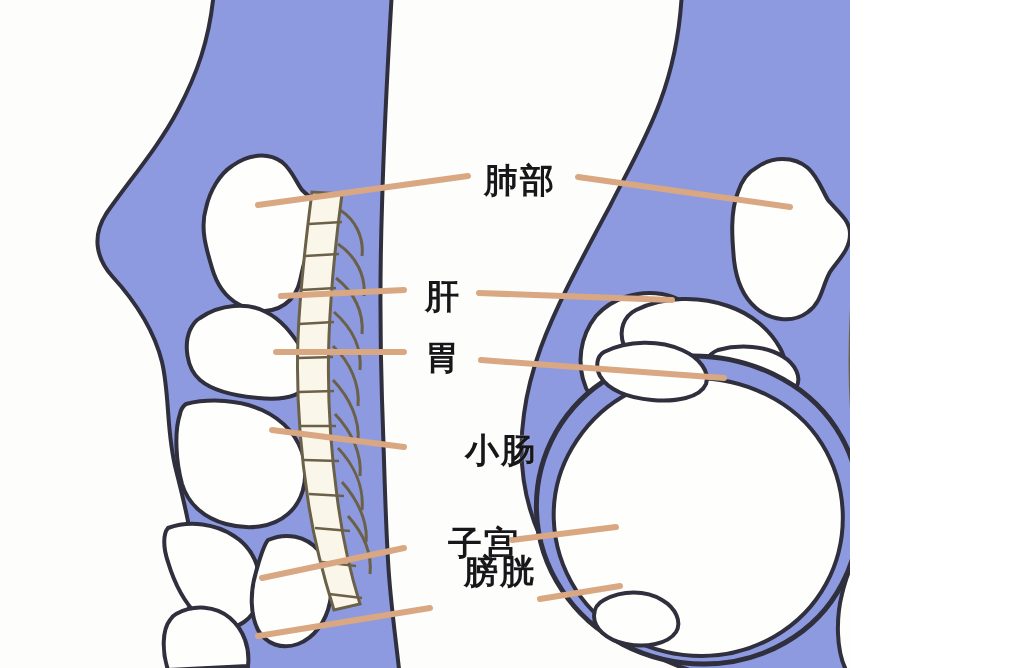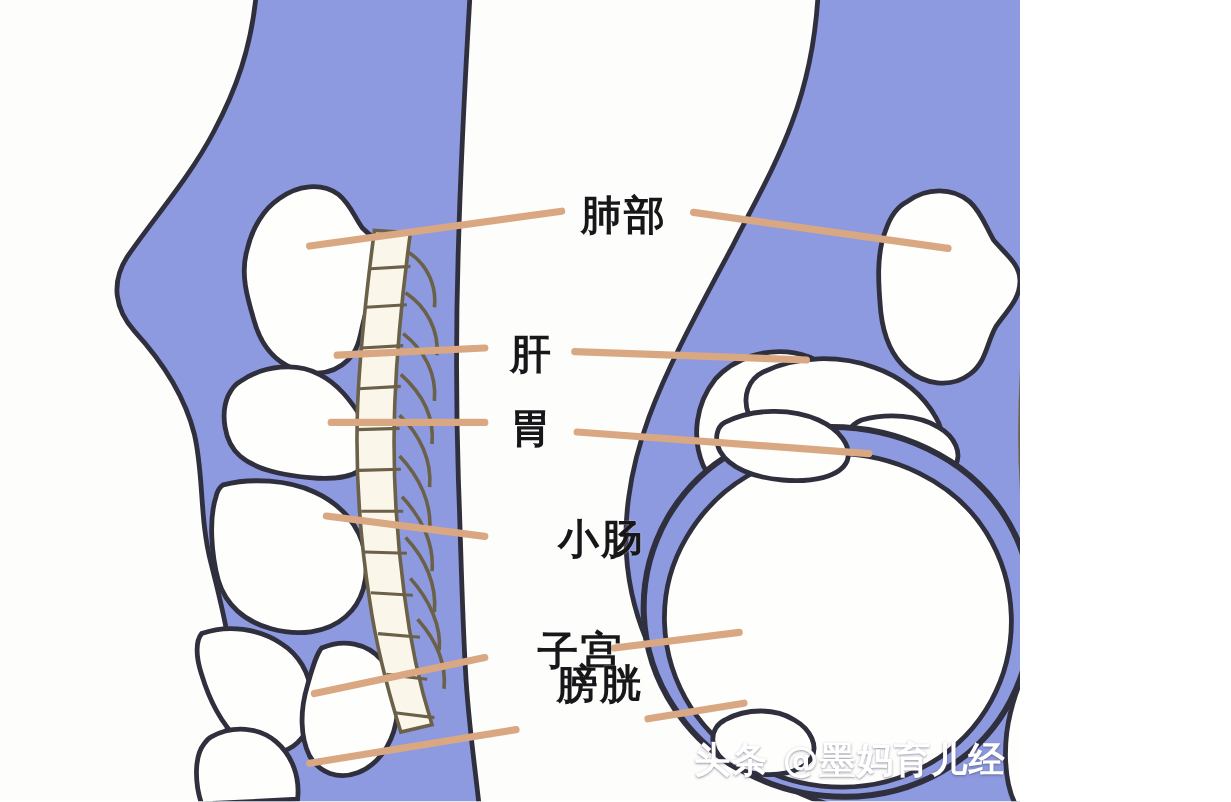--- a/index.html
+++ b/index.html
@@ -319,15 +319,14 @@
     </g>
   </svg>
 
   <div class="label" style="left:520px; top:180px;">肺部</div>
   <div class="label" style="left:443px; top:296px;">肝</div>
   <div class="label" style="left:443px; top:357px;">胃</div>
   <div class="label" style="left:468px; top:450px;margin-left:33px;">小肠</div>
   <div class="label" style="left:484px; top:543px;">子宫</div>
   <div class="label" style="left:500px; top:571px;">膀胱</div>
 
-  <div id="watermark">头条 @墨妈育儿经</div>
 
 </div>
 
 </body></html>

